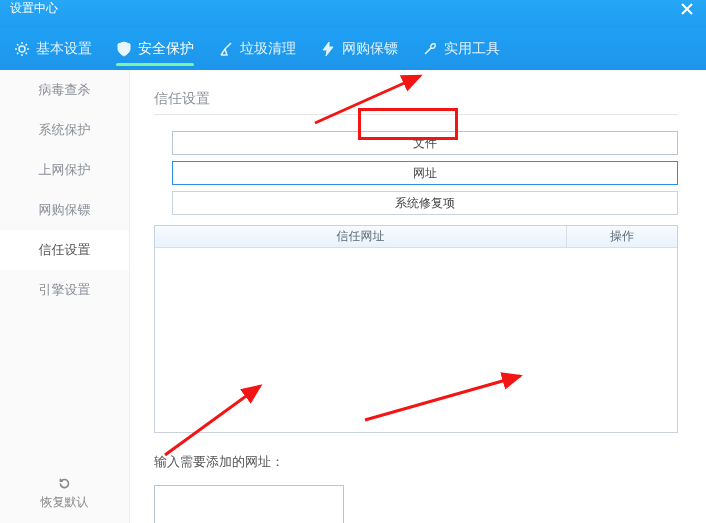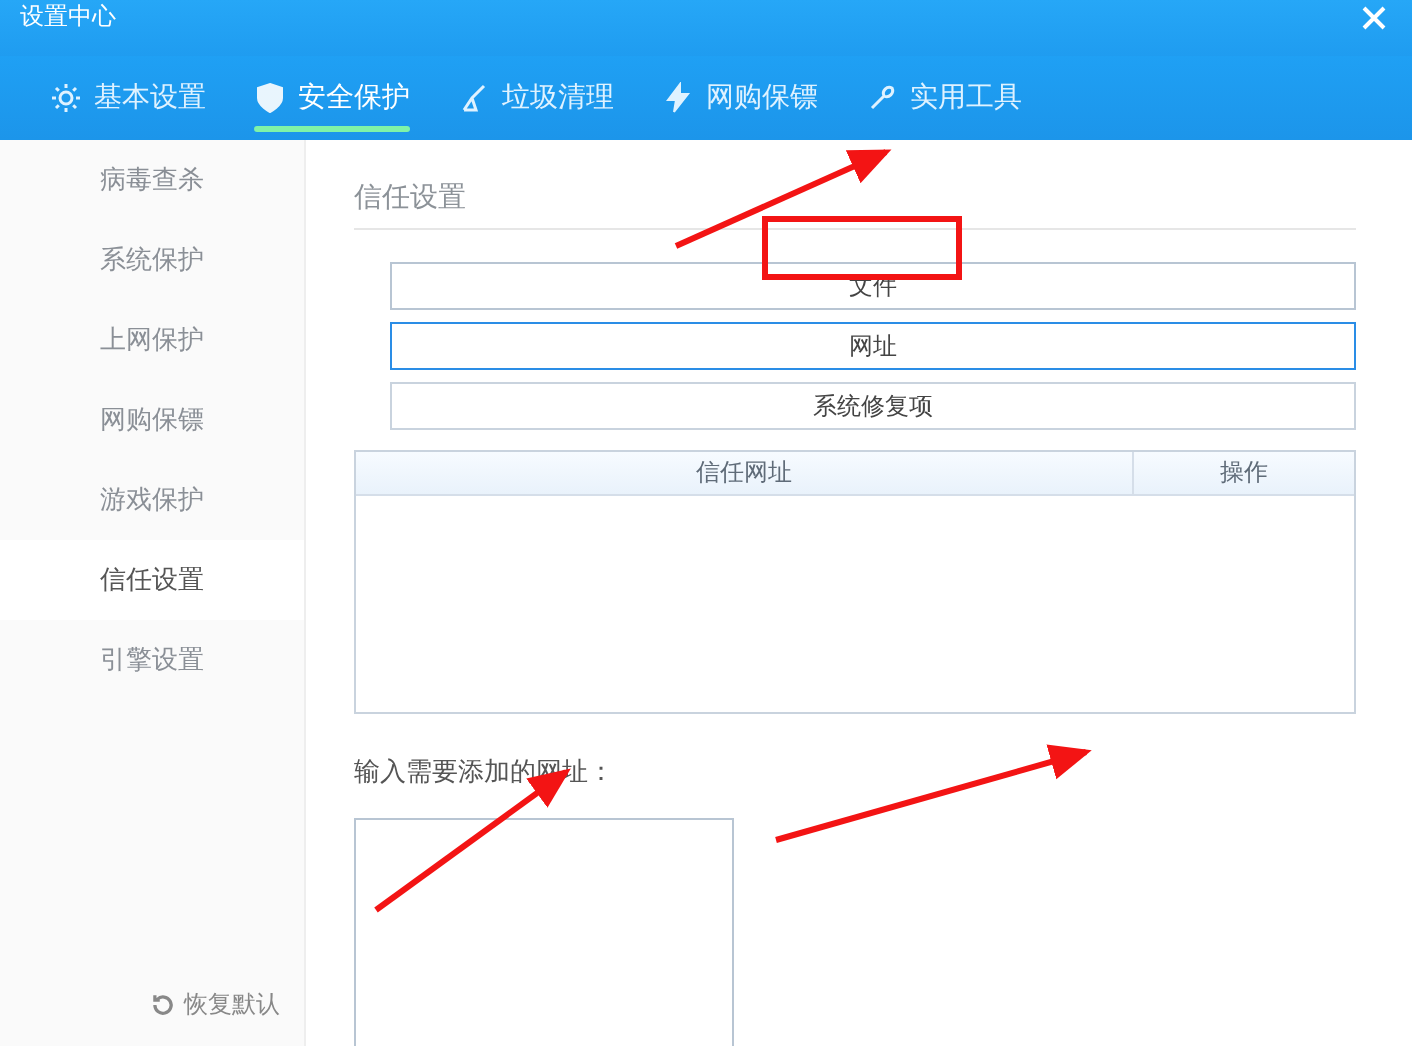--- a/index.html
+++ b/index.html
@@ -2,41 +2,41 @@
 <html><head>
 <meta charset="utf-8">
 <style>
   * { box-sizing: border-box; margin: 0; padding: 0; }
   body { font-family: "Microsoft YaHei", Arial, sans-serif; background: #eef0f2; font-size: 13px; }
   .window { width: 706px; height: 523px; background: #fff; position: relative; box-shadow: 0 2px 8px rgba(0,0,0,.2); }
   .titlebar { height: 28px; background: linear-gradient(#26a7f7, #1f9cf0); color: #fff; display: flex; align-items: flex-start; padding: 0 10px; font-size: 12px; }
   .titlebar .title { flex: 1; }
   .titlebar .close { width: 18px; height: 18px; cursor: pointer; display:flex;align-items:center;justify-content:center; }
   .titlebar .close svg { width: 12px; height: 12px; stroke: #fff; stroke-width: 2; }
-  .navbar { height: 42px; background: linear-gradient(#1fa0f4, #1c95ea); display: flex; align-items: center; padding: 0 25px; gap: 24px; color: #fff; font-size: 14px; }
+  .navbar { height: 42px; background: linear-gradient(#1fa0f4, #1c95ea); display: flex; align-items: center; padding: 0 14px; gap: 24px; color: #fff; font-size: 14px; }
   .nav-item { display: flex; align-items: center; gap: 6px; cursor: pointer; height: 100%; position: relative; color: #dff2ff; }
   .nav-item.active { color: #fff; font-weight: 500; }
   .nav-item.active::after { content:""; position:absolute; bottom:4px; left:0; right:0; height:3px; background:#7ff3a8; border-radius:2px; }
   .nav-item .ni-icon { width:16px; height:16px; display:flex;align-items:center;justify-content:center; }
   .nav-item .ni-icon svg { width:16px;height:16px; fill:currentColor; stroke:currentColor; }
   .body { display: flex; height: calc(523px - 28px - 42px); }
-  .sidebar { width: 153px; background: #fafafa; border-right: 1px solid #eee; display: flex; flex-direction: column; }
+  .sidebar { width: 130px; background: #fafafa; border-right: 1px solid #eee; display: flex; flex-direction: column; }
   .side-item { height: 40px; display:flex; align-items:center; justify-content:center; color:#8a8f96; font-size:13px; cursor:pointer; }
   .side-item.active { background:#fff; color:#555; }
   .side-footer { margin-top:auto; padding:12px; }
-  .restore { display:flex; align-items:center; justify-content:flex-end; gap:4px; color:#888; font-size:12px; cursor:pointer; }
+  .restore { display:flex; align-items:center; justify-content:flex-end; gap:4px; color:#888; font-size:12px; cursor:pointer;flex-direction:column; }
   .restore svg { width:13px;height:13px; stroke:#888; fill:none; stroke-width:2; }
   .main { flex:1; padding: 20px 28px 16px 24px; position:relative; }
   .sec-title { color:#8c9298; font-size:14px; margin-bottom:6px; }
   .sec-line { height:1px; background:#e6e6e6; margin:6px 0 16px 0; }
   .tabs { display:flex; gap:6px; margin-left:18px;flex-direction:column; }
   .tab-btn { min-width:88px; height:24px; border:1px solid #b8c5d3; background:#fff; color:#444; font-size:12px; cursor:pointer; display:flex;align-items:center;justify-content:center; }
   .tab-btn.active { border:1px solid #2a8de6; background:#fff; }
   .tab-highlight { position:absolute; border:3px solid #f31414; pointer-events:none; }
-  .table-wrap { margin-top:10px; border:1px solid #c9d3de; height:132px; }
+  .table-wrap { margin-top:10px; border:1px solid #c9d3de; height:208px; }
   .thead { display:flex; background:linear-gradient(#f7fbff,#e9f2fb); height:22px; border-bottom:1px solid #d5dee9; font-size:12px; color:#5f6b78; }
   .thead .col1 { flex:1; border-right:1px solid #d5dee9; display:flex;align-items:center;justify-content:center; }
   .thead .col2 { width:110px; display:flex;align-items:center;justify-content:center; }
   .tbody { height:calc(100% - 22px); background:#fff; }
   .add-label { margin-top:20px; font-size:13px; color:#555; }
   .add-row { display:flex; gap:14px; margin-top:14px; align-items:flex-start;flex-direction:column; }
   .url-input { flex:0 0 312px; height:26px; border:1px solid #b8c5d3; padding:0 6px; font-size:13px; outline:none; }
   .add-btn { width:76px; height:26px; border:1px solid #b8c5d3; background:linear-gradient(#fff,#f1f4f8); font-size:13px; color:#333; cursor:pointer; }
   .arrow { position:absolute; pointer-events:none; }
   .arrow svg { overflow:visible; }
@@ -104,23 +104,20 @@
           <span>病毒查杀</span>
         </div>
       <div class="side-item">
           <span>系统保护</span>
         </div>
       <div class="side-item">
           <span>上网保护</span>
         </div>
       <div class="side-item">
           <span>网购保镖</span>
-        </div>
-      <div class="side-item">
-          <span>游戏保护</span>
         </div>
       <div class="side-item active">
           <span>信任设置</span>
         </div>
       <div class="side-item">
           <span>引擎设置</span>
         </div>
       <div class="side-footer">
         <div class="restore">
           <svg viewBox="0 0 16 16">

